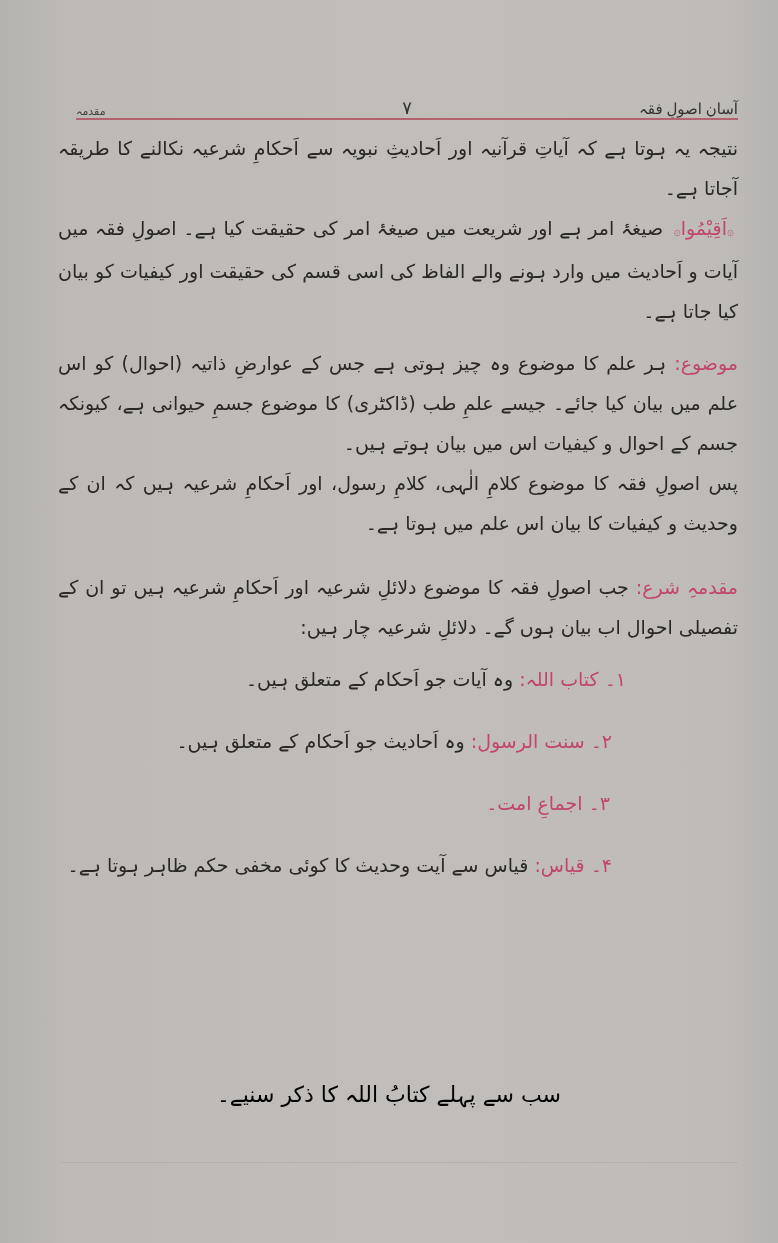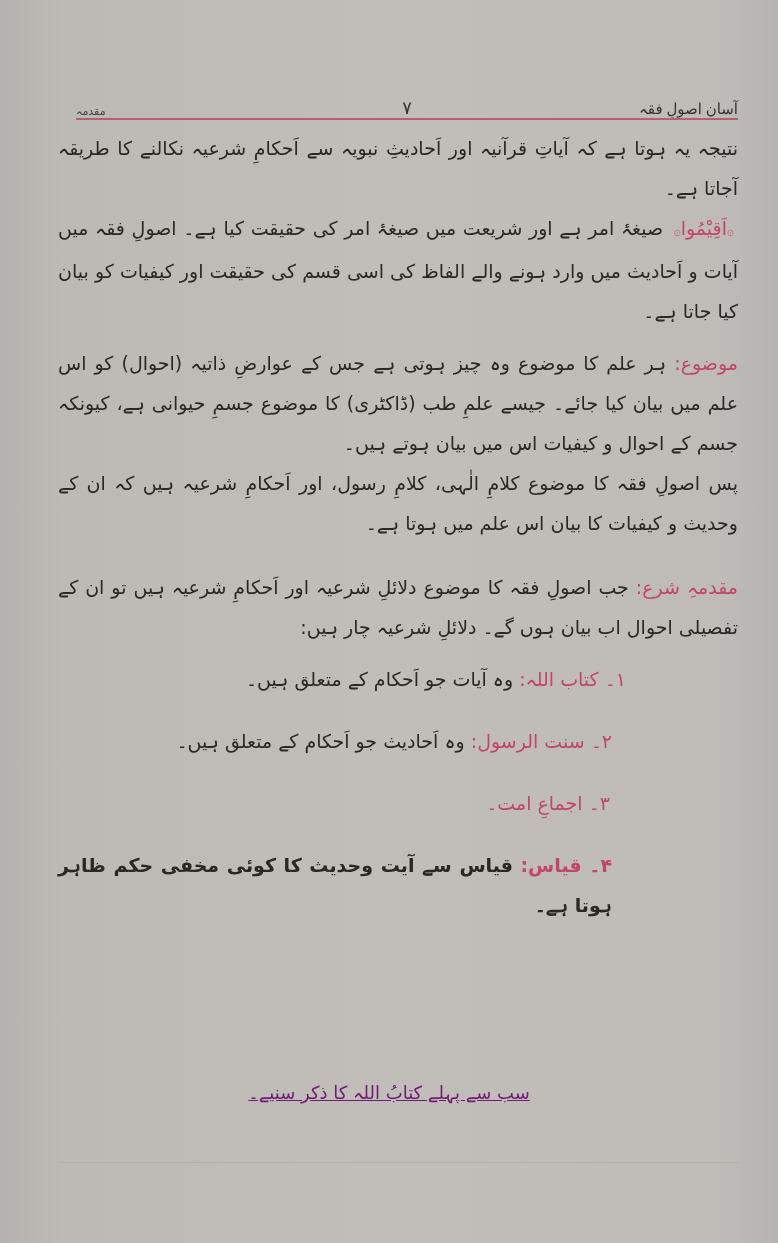--- a/index.html
+++ b/index.html
@@ -91,31 +91,30 @@
     .list {
       margin: 0;
       padding-right: 112px;
     }
     .list .item {
       line-height: 40px;
       margin-bottom: 22px;
     }
     .list .item:nth-child(2) { padding-right: 14px; }
     .list .item:nth-child(3) { padding-right: 16px; }
-    .list .item:nth-child(4) { padding-right: 14px; font-weight: bold; }
+    .list .item:nth-child(4) { padding-right: 14px; }
     .closing {
       position: absolute;
       top: 1082px;
       left: 0;
       right: 0;
       text-align: center;
-      color: #701a75;
-      font-size: 18px;
+      color: #000000;
+      font-size: 22px;
       direction: rtl;
-      text-decoration: underline;
     }
     .ghost-line {
       position: absolute;
       left: 60px;
       right: 40px;
       top: 1162px;
       height: 1px;
       background: rgba(160,155,150,0.35);
     }
   </style>

